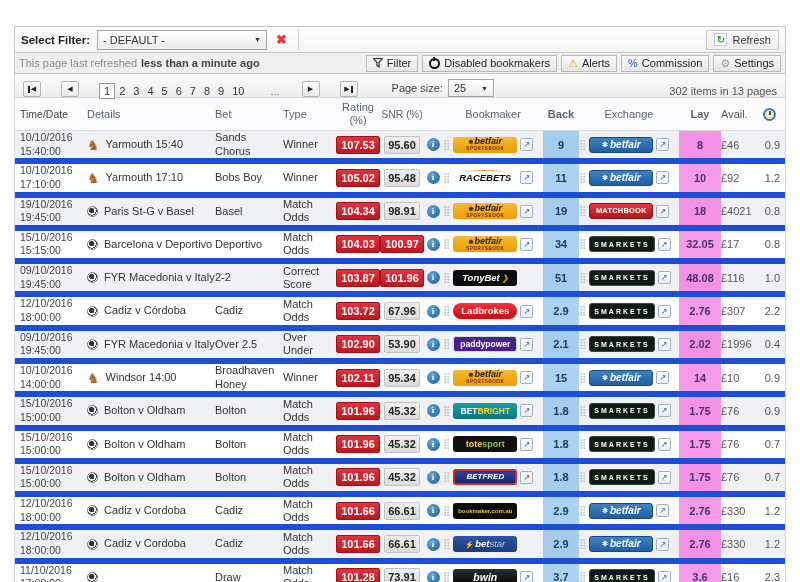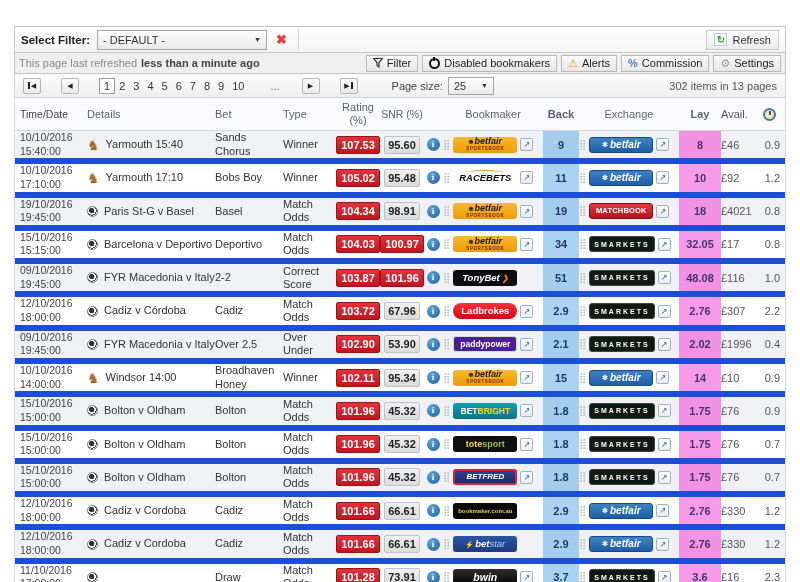--- a/index.html
+++ b/index.html
@@ -36,21 +36,21 @@
   .ic { display:inline-block; line-height:1; }
   .ic-warn { color:#e6a817; font-size:11px; }
   .ic-gear { color:#9a9a9a; font-size:11px; }
   .ic-pct { color:#4a7fd4; font-weight:bold; font-size:11px; }
   .ic-power { width:11px; height:11px; border:2.5px solid #111; border-radius:50%;
     position:relative; }
   .ic-power::after { content:""; position:absolute; left:2px; top:-3px; width:2px; height:4px;
     background:#111; }
 
   
-  .pagbar { display:flex; align-items:center; height:24px; border:1px solid #d5d5d5;
+  .pagbar { display:flex; align-items:flex-end; height:24px; border:1px solid #d5d5d5;
     border-top:none; background:linear-gradient(#fcfcfc,#eeeeee); padding:0 8px; gap:20px;
     font-size:11px; color:#444; }
   .pbtn { width:18px; height:16px; border:1px solid #b5b5b5; border-radius:2px;
     background:linear-gradient(#fdfdfd,#e9e9e9); display:flex; align-items:center;
     justify-content:center; font-size:7px; color:#222; cursor:pointer; gap:1px; }
   .pbtn .bar { width:2px; height:7px; background:#222; }
   .pnum { padding:1px 4px; color:#333; cursor:pointer; }
   .pnum.current { border:1px solid #9a9a9a; background:#fff; }
   .pdots { color:#666; padding:0 2px; }
   .psize { display:flex; align-items:center; gap:5px; margin-left:14px; }

